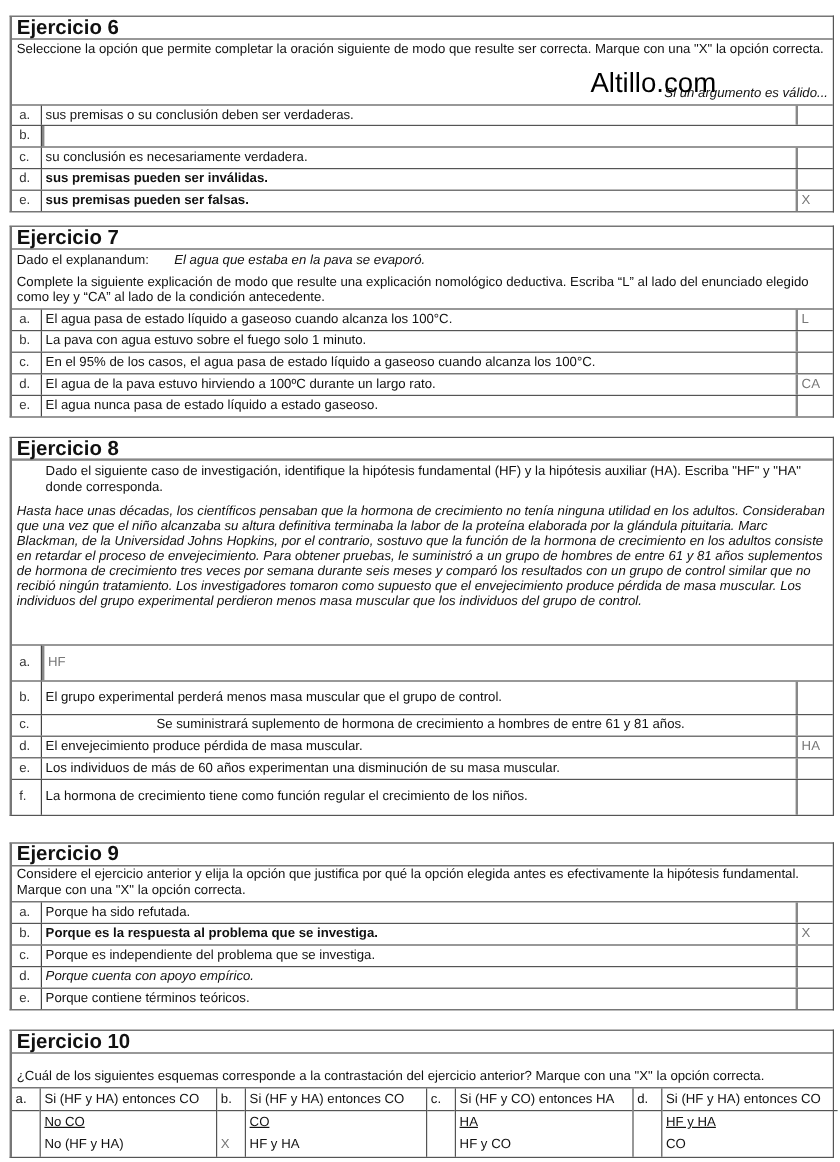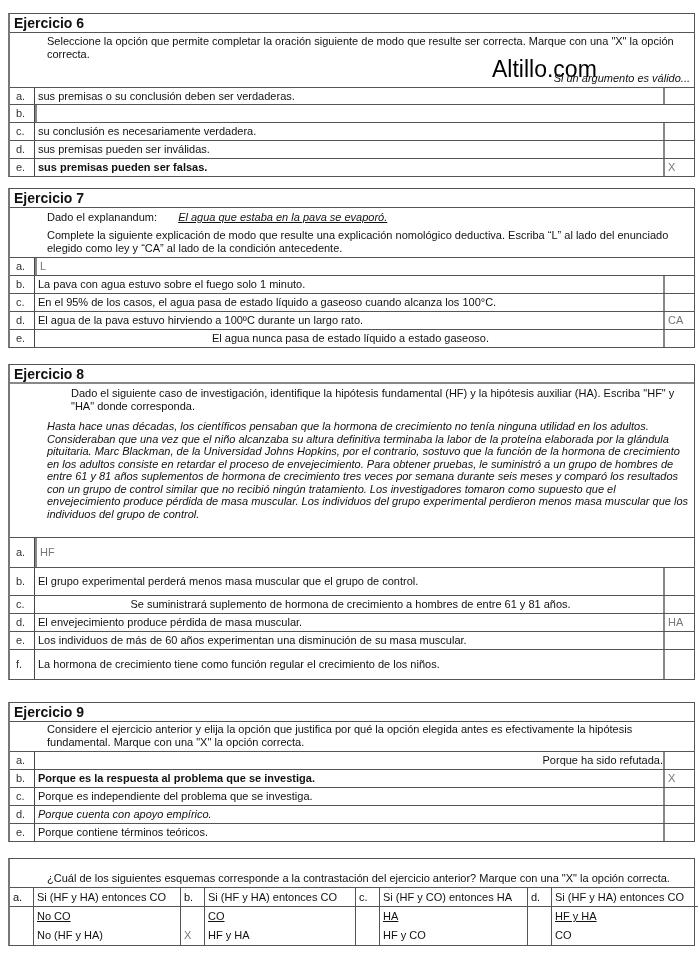--- a/index.html
+++ b/index.html
@@ -1,21 +1,21 @@
 <!DOCTYPE html>
 <html><head>
   <meta charset="utf-8">
   <style>
     * { box-sizing: border-box; margin: 0; padding: 0; }
     html, body { width: 700px; height: 968px; background: #ffffff; overflow: hidden; }
     body { font-family: "Liberation Sans", sans-serif; font-size: 11px; color: #111; position: relative; }
 
     .ex { position: absolute; left: 8px; width: 687px; border: 1px solid #555; border-left: 2px solid #777; }
-    .ex .hdr { font-weight: bold; font-size: 14px; height: 19px; line-height: 18px; padding-left: 4px; border-bottom: 1px solid #555; }
-    .ex .instr { padding: 2px 4px 3px 4px; line-height: 13px; margin-left: 33px; }
+    .ex .hdr { font-weight: bold; font-size: 17px; height: 19px; line-height: 18px; padding-left: 4px; border-bottom: 1px solid #555; }
+    .ex .instr { padding: 2px 4px 3px 4px; line-height: 13px; }
     .ex .prompt { padding: 0 4px 0 25px; font-style: italic; line-height: 16px; height: 17px; text-align: right; }
     .row { display: flex; border-top: 1px solid #555; }
     .row .let { width: 25px; padding-left: 6px; color: #333; border-right: 1px solid #444; flex: none; }
     .row .txt { flex: 1; padding-left: 3px; }
     .row .ans { width: 31px; flex: none; border-left: 2px solid #888; padding-left: 3px; color: #777; }
     .row.bold .txt { font-weight: bold; }
     .row > div { line-height: 17px; }
 
     .watermark { position: absolute; left: 492px; top: 56px; font-size: 23px; color: #000; letter-spacing: 0; }
 
@@ -47,61 +47,62 @@
         <div class="let" style="line-height: 17px;">b.</div>
         <div class="ans" style="line-height: 17px;"></div>
       </div>
       <div class="row" style="height: 18px;">
         <div class="let" style="line-height: 17px;">c.</div>
         <div class="txt" style="line-height: 17px;">su conclusión es necesariamente verdadera.</div>
         <div class="ans" style="line-height: 17px;"></div>
       </div>
       <div class="row" style="height: 18px;">
         <div class="let" style="line-height: 17px;">d.</div>
-        <div class="txt" style="line-height: 17px;">sus premisas pueden ser inválidas.</div>
+        <div class="txt" style="line-height: 17px; font-weight: bold;">sus premisas pueden ser inválidas.</div>
         <div class="ans" style="line-height: 17px;"></div>
       </div>
       <div class="row bold" style="height: 18px;">
         <div class="let" style="line-height: 17px;">e.</div>
         <div class="txt" style="line-height: 17px;">sus premisas pueden ser falsas.</div>
         <div class="ans" style="line-height: 17px;">X</div>
       </div>
     </div>
 </div>
 
 <div class="ex" style="top:188px;">
   <div class="hdr">Ejercicio 7</div>
   <div class="instr" style="padding-top:3px; height:20px;">
     <span>Dado el explanandum:</span>
-    <span style="font-style:italic; margin-left:18px;text-decoration:underline;">El agua que estaba en la pava se evaporó.</span>
+    <span style="font-style:italic; margin-left:18px;">El agua que estaba en la pava se evaporó.</span>
   </div>
   <div class="instr" style="height:29px; padding-top:1px;">Complete la siguiente explicación de modo que resulte una explicación nomológico deductiva. Escriba “L” al lado del enunciado elegido como ley y “CA” al lado de la condición antecedente.</div>
   <div id="ex7-rows">
       <div class="row" style="height: 18px;">
         <div class="let" style="line-height: 17px;">a.</div>
+        <div class="txt" style="line-height: 17px;">El agua pasa de estado líquido a gaseoso cuando alcanza los 100°C.</div>
         <div class="ans" style="line-height: 17px;">L</div>
       </div>
       <div class="row" style="height: 18px;">
         <div class="let" style="line-height: 17px;">b.</div>
         <div class="txt" style="line-height: 17px;">La pava con agua estuvo sobre el fuego solo 1 minuto.</div>
         <div class="ans" style="line-height: 17px;"></div>
       </div>
       <div class="row" style="height: 18px;">
         <div class="let" style="line-height: 17px;">c.</div>
         <div class="txt" style="line-height: 17px;">En el 95% de los casos, el agua pasa de estado líquido a gaseoso cuando alcanza los 100°C.</div>
         <div class="ans" style="line-height: 17px;"></div>
       </div>
       <div class="row" style="height: 18px;">
         <div class="let" style="line-height: 17px;">d.</div>
         <div class="txt" style="line-height: 17px;">El agua de la pava estuvo hirviendo a 100ºC durante un largo rato.</div>
         <div class="ans" style="line-height: 17px;">CA</div>
       </div>
       <div class="row" style="height: 18px;">
         <div class="let" style="line-height: 17px;">e.</div>
-        <div class="txt" style="line-height: 17px; text-align: center;">El agua nunca pasa de estado líquido a estado gaseoso.</div>
+        <div class="txt" style="line-height: 17px;">El agua nunca pasa de estado líquido a estado gaseoso.</div>
         <div class="ans" style="line-height: 17px;"></div>
       </div>
     </div>
 </div>
 
 <div class="ex" style="top:364px;">
   <div class="hdr" style="border-bottom:2px solid #888;">Ejercicio 8</div>
   <div class="instr" style="height:36px; padding-top:3px;padding-left:28px;">Dado el siguiente caso de investigación, identifique la hipótesis fundamental (HF) y la hipótesis auxiliar (HA). Escriba "HF" y "HA" donde corresponda.</div>
   <div class="instr" style="font-style:italic; line-height:12.5px; height:117px; padding-top:0;">Hasta hace unas décadas, los científicos pensaban que la hormona de crecimiento no tenía ninguna utilidad en  los adultos. Consideraban que una vez que el niño alcanzaba su altura definitiva terminaba la labor de la proteína elaborada por la glándula pituitaria. Marc Blackman, de la Universidad Johns Hopkins, por el contrario, sostuvo que la función de la hormona de crecimiento en los adultos consiste en retardar el proceso de envejecimiento. Para obtener pruebas, le suministró a un grupo de hombres de entre 61 y 81 años suplementos de hormona de crecimiento tres veces por semana durante seis meses y comparó los resultados con un grupo de control similar que no recibió ningún tratamiento. Los investigadores tomaron como supuesto que el envejecimiento produce pérdida de masa muscular. Los individuos del grupo experimental perdieron menos masa muscular que los individuos del grupo de control.</div>
   <div id="ex8-rows">
@@ -136,21 +137,21 @@
       </div>
     </div>
 </div>
 
 <div class="ex" style="top:702px;">
   <div class="hdr">Ejercicio 9</div>
   <div class="instr" style="height:29px; padding-top:1px;">Considere el ejercicio anterior y elija la opción que justifica por qué la opción elegida antes es efectivamente la hipótesis fundamental. Marque con una "X" la opción correcta.</div>
   <div id="ex9-rows">
       <div class="row" style="height: 18px;">
         <div class="let" style="line-height: 17px;">a.</div>
-        <div class="txt" style="line-height: 17px; text-align: right;">Porque ha sido refutada.</div>
+        <div class="txt" style="line-height: 17px;">Porque ha sido refutada.</div>
         <div class="ans" style="line-height: 17px;"></div>
       </div>
       <div class="row bold" style="height: 18px;">
         <div class="let" style="line-height: 17px;">b.</div>
         <div class="txt" style="line-height: 17px;">Porque es la respuesta al problema que se investiga.</div>
         <div class="ans" style="line-height: 17px;">X</div>
       </div>
       <div class="row" style="height: 18px;">
         <div class="let" style="line-height: 17px;">c.</div>
         <div class="txt" style="line-height: 17px;">Porque es independiente del problema que se investiga.</div>
@@ -163,20 +164,21 @@
       </div>
       <div class="row" style="height: 18px;">
         <div class="let" style="line-height: 17px;">e.</div>
         <div class="txt" style="line-height: 17px;">Porque contiene términos teóricos.</div>
         <div class="ans" style="line-height: 17px;"></div>
       </div>
     </div>
 </div>
 
 <div class="ex" style="top:858px;">
+  <div class="hdr">Ejercicio 10</div>
   <div class="instr" style="height:28px; padding-top:13px;">¿Cuál de los siguientes esquemas corresponde a la contrastación del ejercicio anterior? Marque con una "X" la opción correcta.</div>
   <div class="grid10" id="ex10-grid">
       <div class="col">
         <div class="l" style="width: 24px;">
           <div style="border-bottom: 1px solid rgb(85, 85, 85);">a.</div>
           <div></div>
           <div style="color: rgb(119, 119, 119);"></div>
         </div>
         <div class="c" style="width: 147px;">
           <div style="border-bottom: 1px solid rgb(85, 85, 85);">Si (HF y HA) entonces CO</div>

